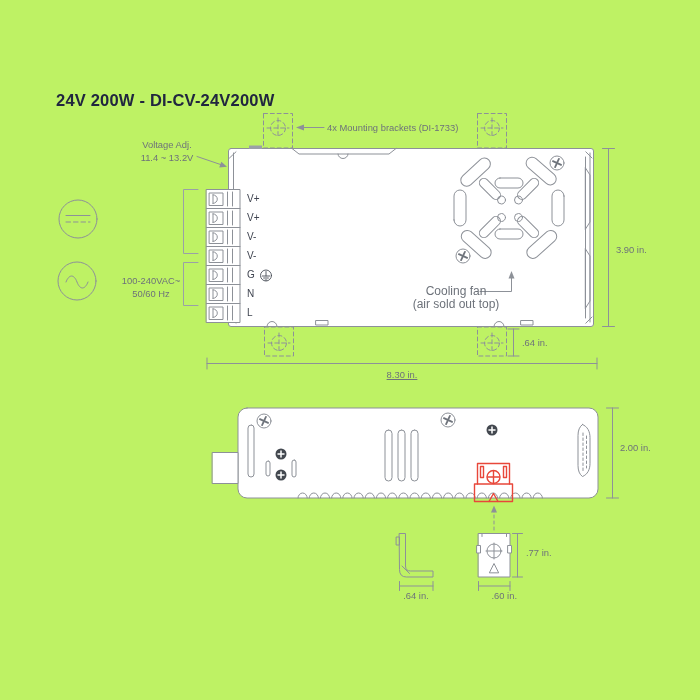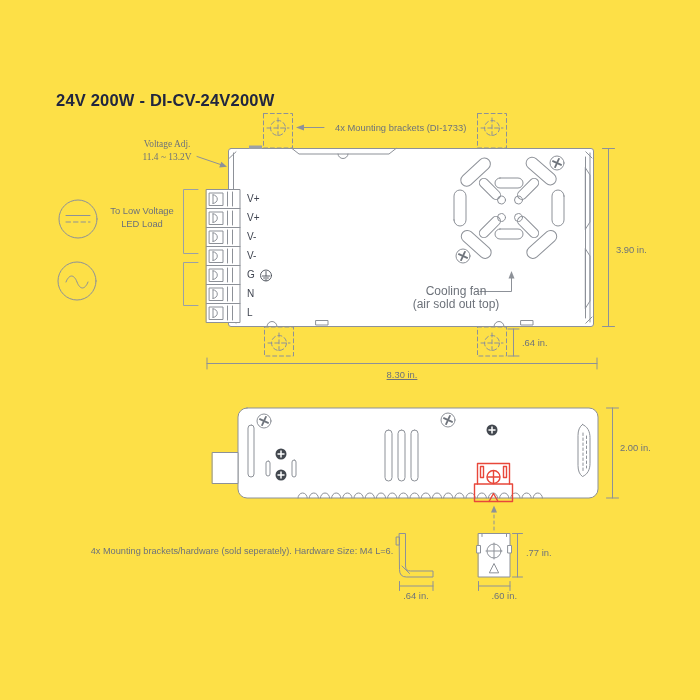--- a/index.html
+++ b/index.html
@@ -1,16 +1,16 @@
 <!DOCTYPE html>
 <html><head>
 <meta charset="utf-8">
 <style>
   html,body{margin:0;padding:0;background:#ffffff;}
-  #stage{position:relative;width:700px;height:700px;background:#fde047;overflow:hidden;
+  #stage{position:relative;width:700px;height:700px;background:#bef264;overflow:hidden;
          font-family:"Liberation Sans",sans-serif;}
   #art{position:absolute;left:0;top:0;}
   .lbl{position:absolute;color:#6d727a;font-size:9.4px;line-height:13px;white-space:nowrap;}
   .lbl.center{text-align:center;white-space:normal;}
   #title{position:absolute;left:56px;top:91px;font-size:16.5px;font-weight:bold;
          color:#21263f;letter-spacing:.2px;white-space:nowrap;}
   .term{position:absolute;left:247px;color:#3f4450;font-size:10px;font-weight:500;white-space:nowrap;}
   .note{position:absolute;left:60px;top:546px;width:364px;text-align:center;
         color:#6d727a;font-size:9.2px;line-height:11.5px;}
   .dim{position:absolute;color:#6d727a;font-size:9.4px;white-space:nowrap;}
@@ -320,32 +320,32 @@
     <g>
       <line x1="517.5" y1="533.5" x2="517.5" y2="577"></line>
       <line x1="512.5" y1="533.5" x2="522.5" y2="533.5"></line>
       <line x1="512.5" y1="577" x2="522.5" y2="577"></line>
     </g>
   </g>
 </svg>
 
 <div id="title">24V 200W - DI-CV-24V200W</div>
 
-<div class="lbl center" style="left:126px;top:138px;width:82px;font-family:Liberation Serif, serif;">
+<div class="lbl center" style="left:126px;top:138px;width:82px;">
   <div>Voltage Adj.</div>
   <div>11.4 ~ 13.2V</div>
 </div>
 
-<div class="lbl" style="left:327px;top:121px;margin-left:8px;">4x Mounting brackets (DI-1733)</div>
-
-<div class="lbl center" style="left:100px;top:204px;width:84px;">
-  <div>To Low Voltage</div>
-  <div>LED Load</div>
-</div>
-
+<div class="lbl" style="left:327px;top:121px;">4x Mounting brackets (DI-1733)</div>
+
+
+<div class="lbl center" style="left:109px;top:274px;width:84px;">
+  <div>100-240VAC~</div>
+  <div>50/60 Hz</div>
+</div>
 
 <div class="term" style="top:193px;">V+</div>
 <div class="term" style="top:212px;">V+</div>
 <div class="term" style="top:231px;">V-</div>
 <div class="term" style="top:250px;">V-</div>
 <div class="term" style="top:269px;">G</div>
 <div class="term" style="top:288px;">N</div>
 <div class="term" style="top:307px;">L</div>
 
 <div class="lbl center" style="left:406px;top:285px;width:100px;line-height:12.5px;font-size:12px;">
@@ -355,16 +355,15 @@
 
 <div class="dim" style="left:616px;top:244px;">3.90 in.</div>
 <div class="dim" style="left:522px;top:337px;">.64 in.</div>
 <div class="dim" style="left:342px;top:369px;width:120px;text-align:center;text-decoration:underline;">8.30 in.</div>
 <div class="dim" style="left:620px;top:442px;text-align:right;">2.00 in.</div>
 <div class="dim" style="left:526px;top:547px;">.77 in.</div>
 <div class="dim" style="left:393px;top:590px;width:46px;text-align:center;">.64 in.</div>
 <div class="dim" style="left:471px;top:590px;width:46px;text-align:right;">.60 in.</div>
 
 <div class="note">
-  <div>4x Mounting brackets/hardware (sold seperately). Hardware Size: M4 L=6.</div>
 </div>
 
 </div>
 
 </body></html>

